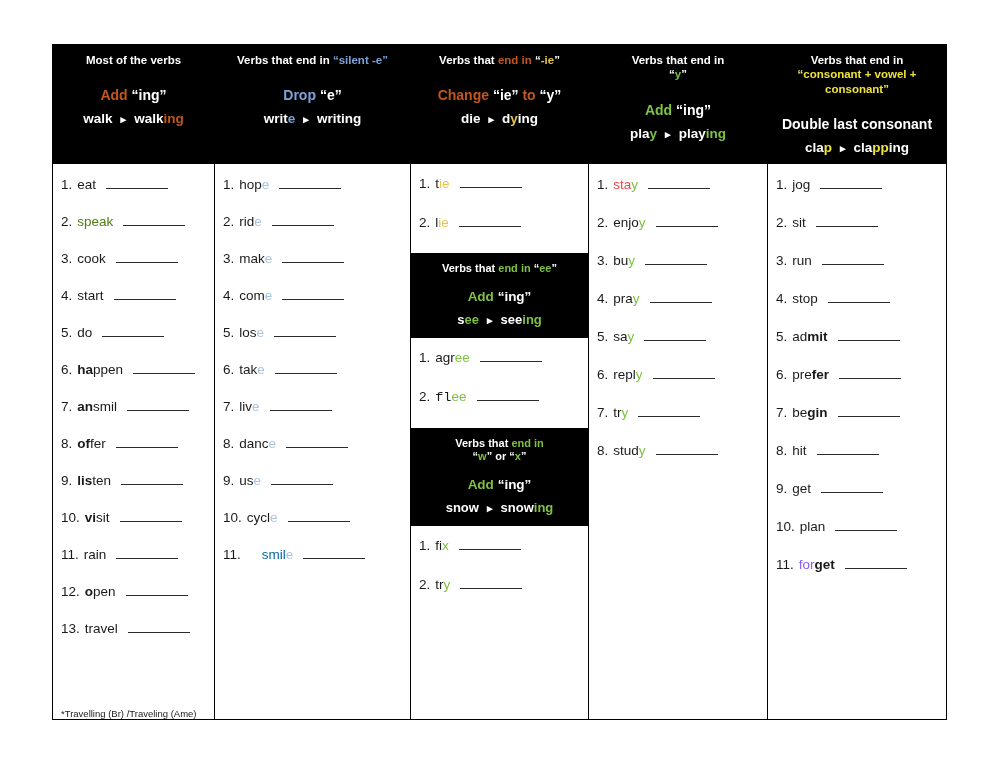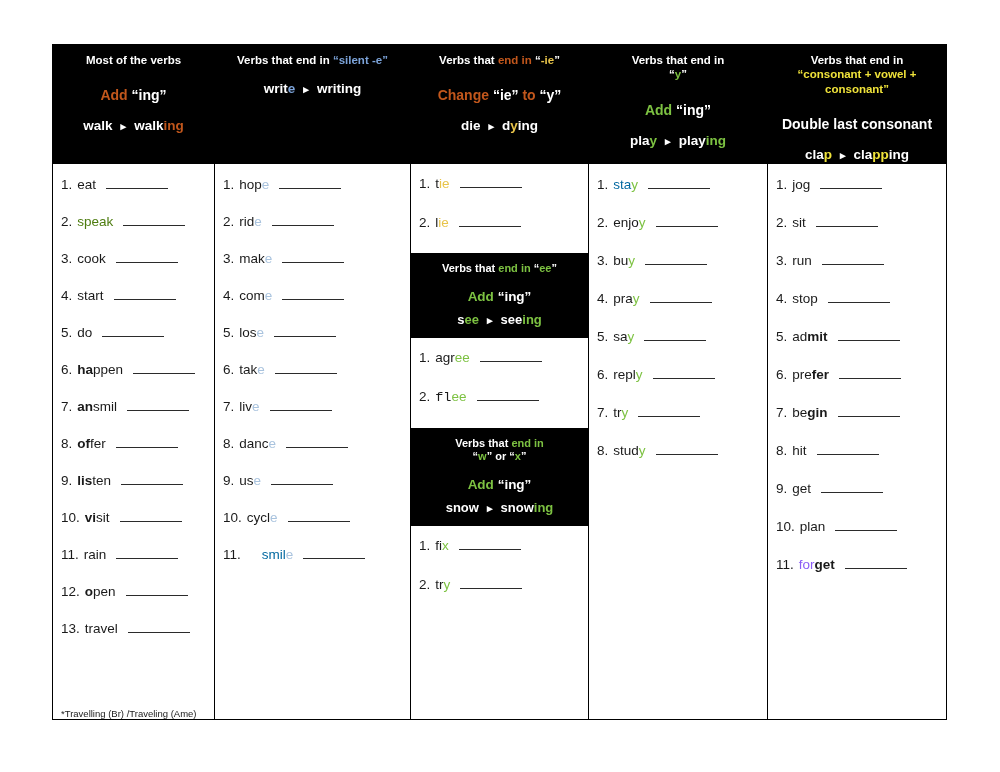--- a/index.html
+++ b/index.html
@@ -78,21 +78,21 @@
   }
   .head-action {
     font-size: 14px;
     font-weight: bold;
     margin-top: 20px;
     line-height: 1.2;
   }
   .head-example {
     font-size: 13.5px;
     font-weight: bold;
-    margin-top: 14px;
+    margin-top: 7px;
     line-height: 1.2;
   }
 
   
   .subhead {
     background: #000000;
     color: #ffffff;
     box-sizing: border-box;
     padding: 9px 4px 10px 4px;
     text-align: center;
@@ -227,20 +227,21 @@
             <span class="num">13.</span>
             <span class="word"><span style="color: rgb(26, 26, 26);">travel</span></span>
             <span class="blank" style="width: 62px;"></span>
           </div>
         </div>
         <div class="footnote">*Travelling (Br) /Traveling (Ame)</div>
       </div>
       <div class="col col-2">
         <div class="head head-main">
           <div class="head-rule"><span style="color: rgb(255, 255, 255);">Verbs that end in  </span><span style="color: rgb(124, 163, 217);">“silent -e”</span></div>
+          <div class="head-action"><span style="color: rgb(124, 163, 217);">Drop </span><span style="color: rgb(255, 255, 255);">“e”</span></div>
           <div class="head-example"><span style="color: rgb(255, 255, 255);">writ</span><span style="color: rgb(124, 163, 217);">e</span><span class="arrow" style="color: rgb(255, 255, 255);"> ▸ </span><span style="color: rgb(255, 255, 255);">writ</span><span style="color: rgb(255, 255, 255);">ing</span></div>
         </div>
         <div class="items">
           <div class="item">
             <span class="num">1.</span>
             <span class="word"><span style="color: rgb(26, 26, 26);">hop</span><span style="color: rgb(169, 195, 222);">e</span></span>
             <span class="blank" style="width: 62px;"></span>
           </div>
           <div class="item">
             <span class="num">2.</span>
@@ -349,21 +350,21 @@
       </div>
       <div class="col col-4">
         <div class="head head-main">
           <div class="head-rule"><span style="color: rgb(255, 255, 255);">Verbs that end in</span><br><span style="color: rgb(255, 255, 255);">“</span><span style="color: rgb(125, 194, 66);">y</span><span style="color: rgb(255, 255, 255);">”</span></div>
           <div class="head-action"><span style="color: rgb(125, 194, 66);">Add </span><span style="color: rgb(255, 255, 255);">“ing”</span></div>
           <div class="head-example"><span style="color: rgb(255, 255, 255);">pla</span><span style="color: rgb(125, 194, 66);">y</span><span class="arrow" style="color: rgb(255, 255, 255);"> ▸ </span><span style="color: rgb(255, 255, 255);">play</span><span style="color: rgb(125, 194, 66);">ing</span></div>
         </div>
         <div class="items">
           <div class="item">
             <span class="num">1.</span>
-            <span class="word"><span style="color: #0369a1;">sta</span><span style="color: rgb(125, 194, 66);">y</span></span>
+            <span class="word"><span style="color: #ef4444;">sta</span><span style="color: rgb(125, 194, 66);">y</span></span>
             <span class="blank" style="width: 62px;"></span>
           </div>
           <div class="item">
             <span class="num">2.</span>
             <span class="word"><span style="color: rgb(26, 26, 26);">enjo</span><span style="color: rgb(125, 194, 66);">y</span></span>
             <span class="blank" style="width: 62px;"></span>
           </div>
           <div class="item">
             <span class="num">3.</span>
             <span class="word"><span style="color: rgb(26, 26, 26);">bu</span><span style="color: rgb(125, 194, 66);">y</span></span>

